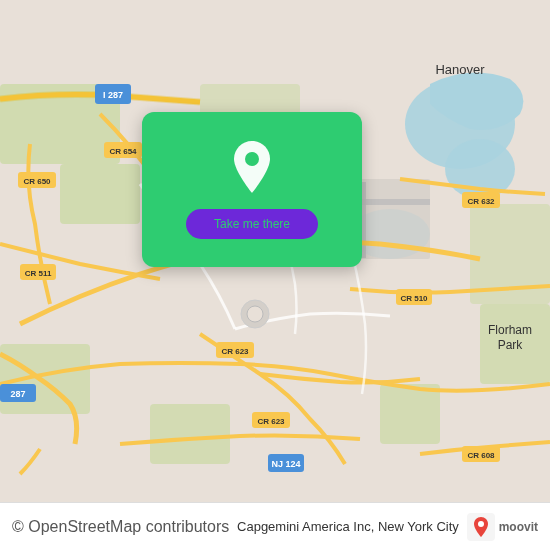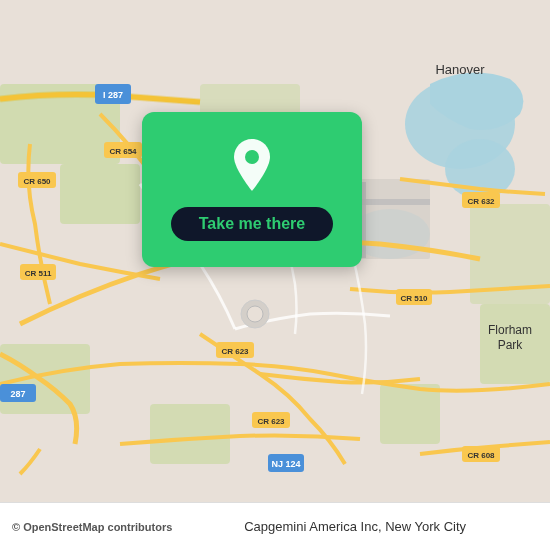--- a/index.html
+++ b/index.html
@@ -36,23 +36,22 @@
       background: white;
       padding: 8px 12px;
       display: flex;
       align-items: center;
       justify-content: space-between;
       border-top: 1px solid #ddd;
       height: 48px;
     }
 
     #copyright-text {
-      font-size: 11px;
+      font-size: 16px;
       color: #555;
-      font-weight: bold;
     }
 
     #location-name {
       font-size: 13px;
       color: #333;
       font-weight: 400;
       flex: 1;
       text-align: center;
     }
 
@@ -83,27 +82,27 @@
       gap: 12px;
       box-shadow: 0 4px 16px rgba(0,0,0,0.25);
     }
 
     #pin-icon {
       width: 48px;
       height: 56px;
     }
 
     #take-me-there-btn {
-      background: #0f172a;
+      background: #6d28d9;
       color: #2ecc71;
       border: none;
       border-radius: 24px;
       padding: 8px 28px;
-      font-size: 16px;
-      font-weight: 700;
+      font-size: 12px;
+      font-weight: 400;
       cursor: pointer;
       white-space: nowrap;
     }
   </style>
 </head>
 <body>
 
 <div id="map-container">
 
   <svg id="map-svg" viewBox="0 0 550 502" xmlns="http://www.w3.org/2000/svg">
@@ -212,15 +211,24 @@
       <circle cx="24" cy="18" r="7" fill="#2ecc71"></circle>
     </svg>
     <button id="take-me-there-btn">Take me there</button>
   </div>
 
   <div id="bottom-bar">
     <span id="copyright-text">© OpenStreetMap contributors</span>
 
     <span id="location-name">Capgemini America Inc, New York City</span>
 
+    <div id="moovit-logo">
+      <svg id="moovit-icon" viewBox="0 0 28 28" xmlns="http://www.w3.org/2000/svg">
+        <rect width="28" height="28" rx="4" fill="#f5f5f5"></rect>
+
+        <path d="M14 4 C10 4 7 7 7 11 C7 16 14 24 14 24 C14 24 21 16 21 11 C21 7 18 4 14 4 Z" fill="#e8453c"></path>
+        <circle cx="14" cy="11" r="3" fill="white"></circle>
+      </svg>
+      <span style="font-size:12px; color:#666; font-weight:600;">moovit</span>
+    </div>
   </div>
 
 </div>
 
 </body></html>

